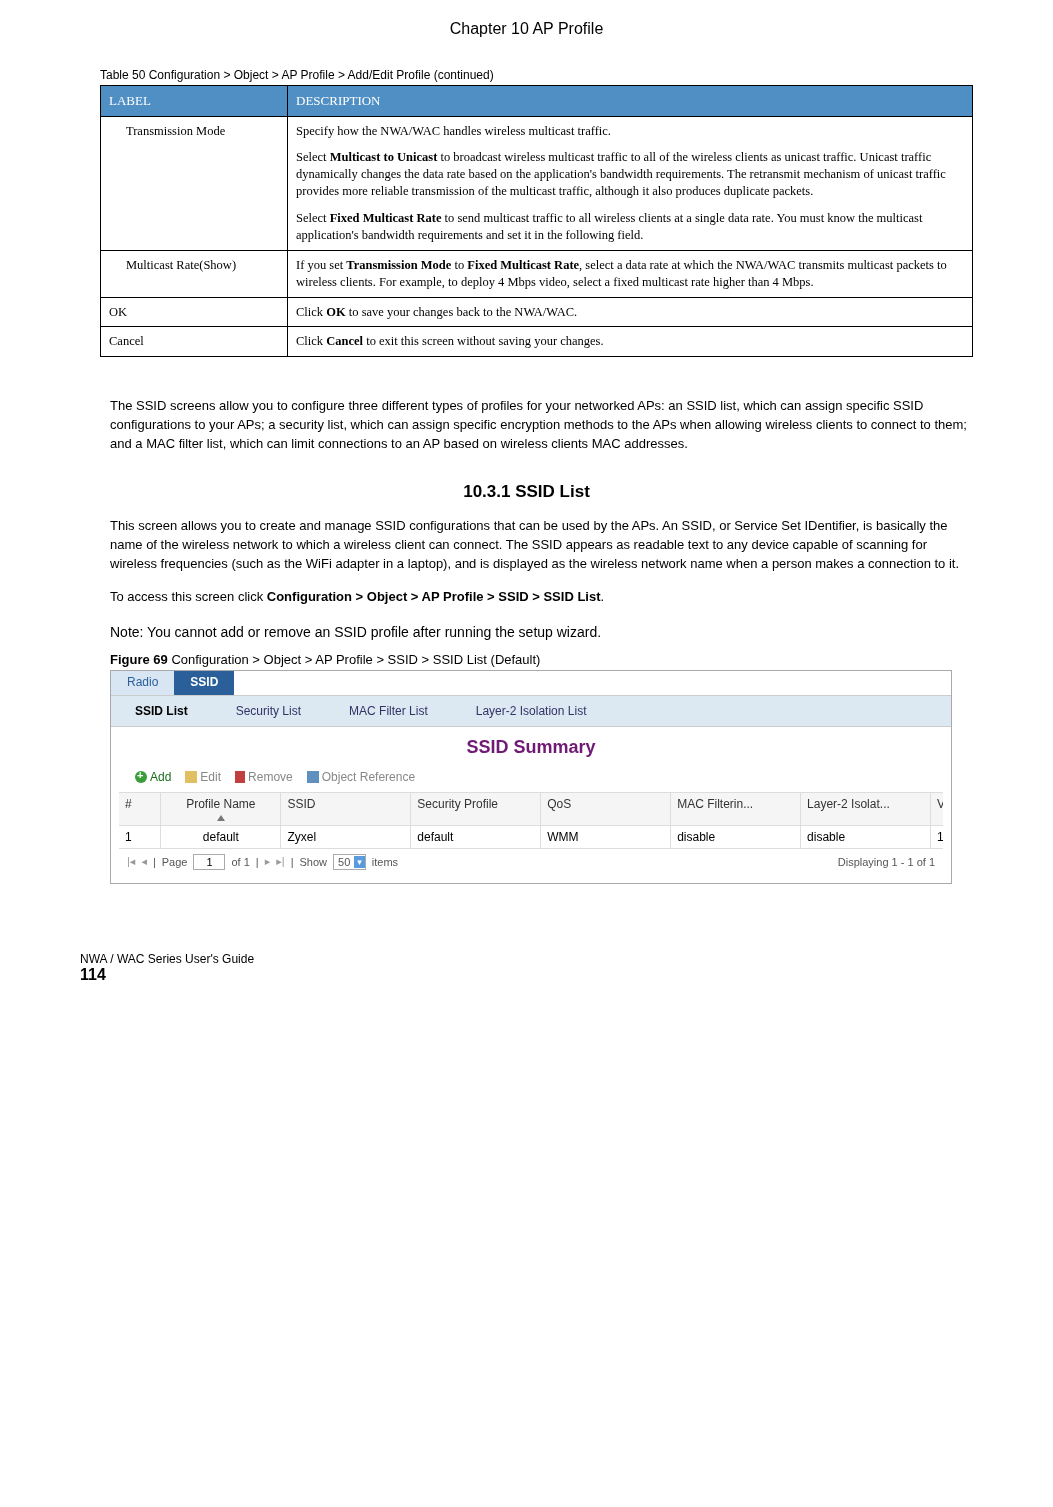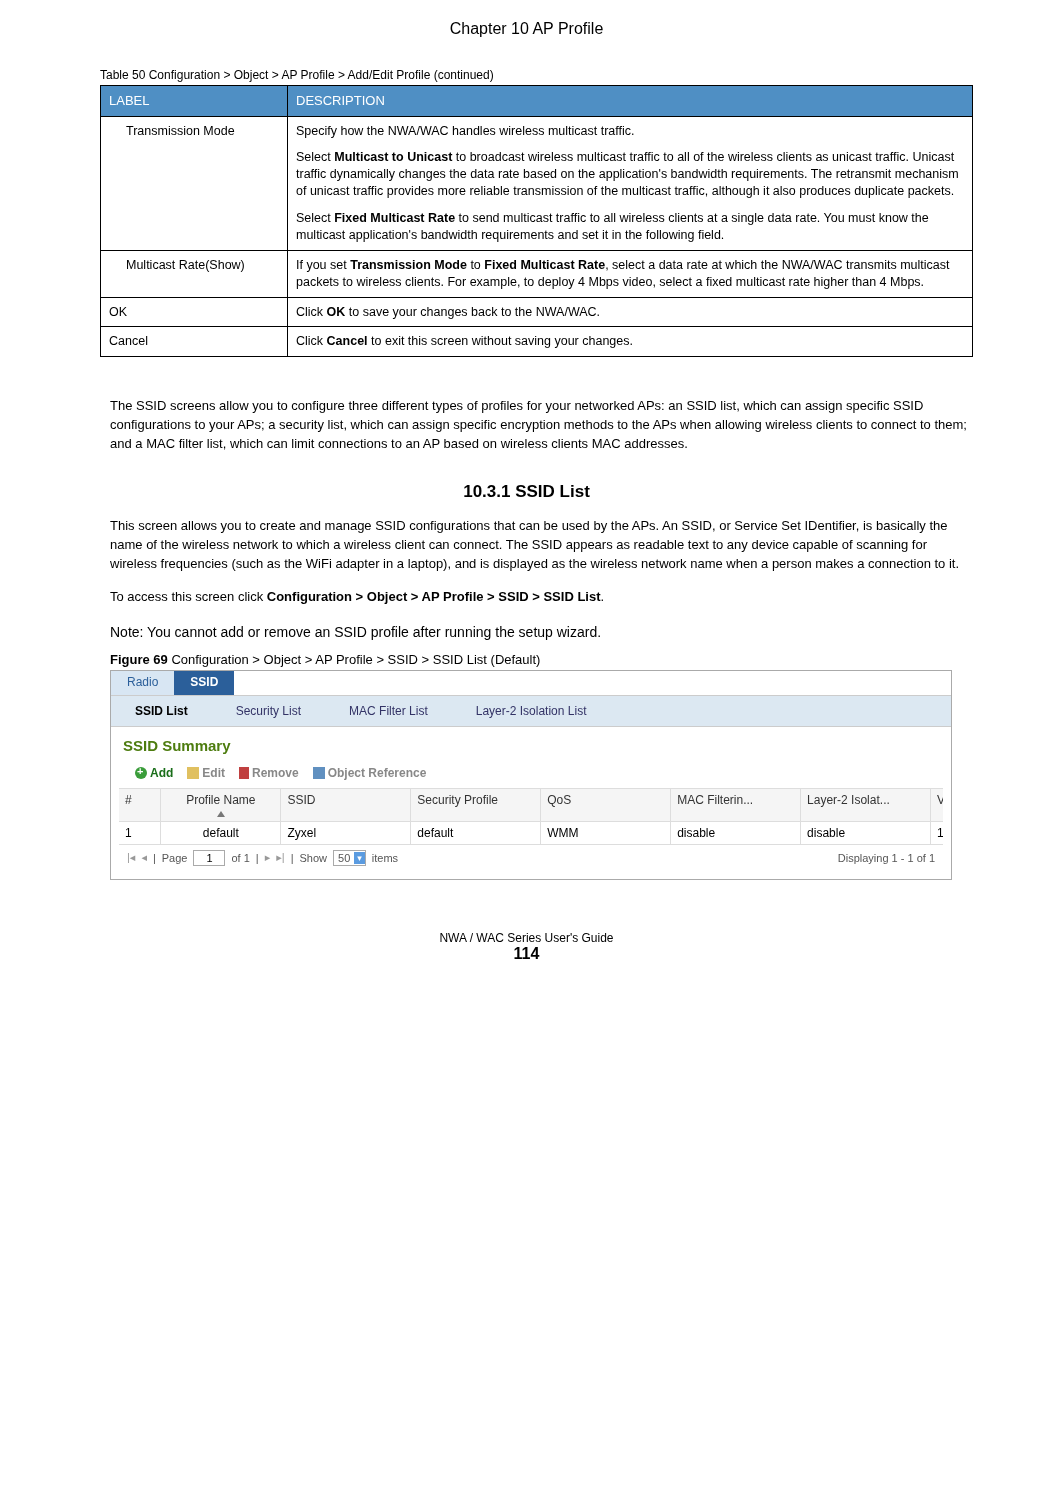--- a/index.html
+++ b/index.html
@@ -30,20 +30,21 @@
     margin-left: 20px;
     margin-bottom: 40px;
   }
   table.config-table th, table.config-table td {
     border: 1px solid #000;
     padding: 6px 8px;
     text-align: left;
     vertical-align: top;
     font-size: 12.5px;
     line-height: 1.35;
+    font-family: Liberation Serif, serif;
   }
   table.config-table th {
     background: #4f8fc4;
     color: #fff;
     font-weight: normal;
     font-size: 13px;
   }
   .col-label { width: 170px; }
   .indent-cell { padding-left: 25px !important; }
   .desc-block { margin-bottom: 10px; }
@@ -111,41 +112,41 @@
   .subtab {
     padding: 8px 24px;
     color: #336;
     cursor: pointer;
   }
   .subtab.active {
     font-weight: bold;
     color: #000;
   }
   .panel-title {
-    font-size: 15px;
-    font-weight: bold;
-    color: #4d7c0f;
+    font-size: 18px;
+    font-weight: bold;
+    color: #701a75;
     padding: 10px 12px 6px 12px;
     font-family: Arial;
+    text-align: center;
   }
   .toolbar {
     display: flex;
     gap: 2px;
     padding: 4px 8px 6px 18px;
     font-size: 12px;
     color: #888;
     align-items: center;
   }
   .tool-btn {
     display: inline-flex;
     align-items: center;
     gap: 3px;
     padding: 2px 6px;
     cursor: pointer;
-    font-weight: bold;
   }
   .tool-btn.active-tool { color: #1a6e1a; }
   .icon-add {
     width:12px;height:12px;border-radius:50%;
     background:#3a9d3a;display:inline-block;position:relative;
   }
   .icon-add::before{content:"+";color:#fff;font-size:11px;position:absolute;left:2px;top:-2px;font-weight:bold;}
   .icon-edit {width:12px;height:12px;background:#e0c060;display:inline-block;}
   .icon-remove {width:10px;height:12px;background:#c04040;display:inline-block;}
   .icon-ref {width:12px;height:12px;background:#6090c0;display:inline-block;}
@@ -175,21 +176,21 @@
     justify-content:space-between;
     margin:0 8px 8px 8px;
   }
   .pager-left{display:flex;align-items:center;gap:6px;}
   .pg-input{width:28px;text-align:center;border:1px solid #aaa;font-size:11px;padding:1px;}
   .pg-select{border:1px solid #aaa;font-size:11px;padding:0;display:inline-flex;align-items:center;}
   .pg-select .box{padding:1px 4px;}
   .pg-select .arr{background:#5a9be0;color:#fff;padding:1px 3px;font-size:9px;}
   .nav-btn{color:#999;cursor:default;}
   .footer {
-    text-align:center;font-size:12px;margin-top:51px;
+    text-align:left;font-size:12px;margin-top:68px;
   }
   .footer .pagenum{font-size:16px;font-weight:bold;}
 </style>
 </head>
 <body>
 
 <div class="page">
 
   <div class="chapter-header">Chapter 10 AP Profile</div>
 

